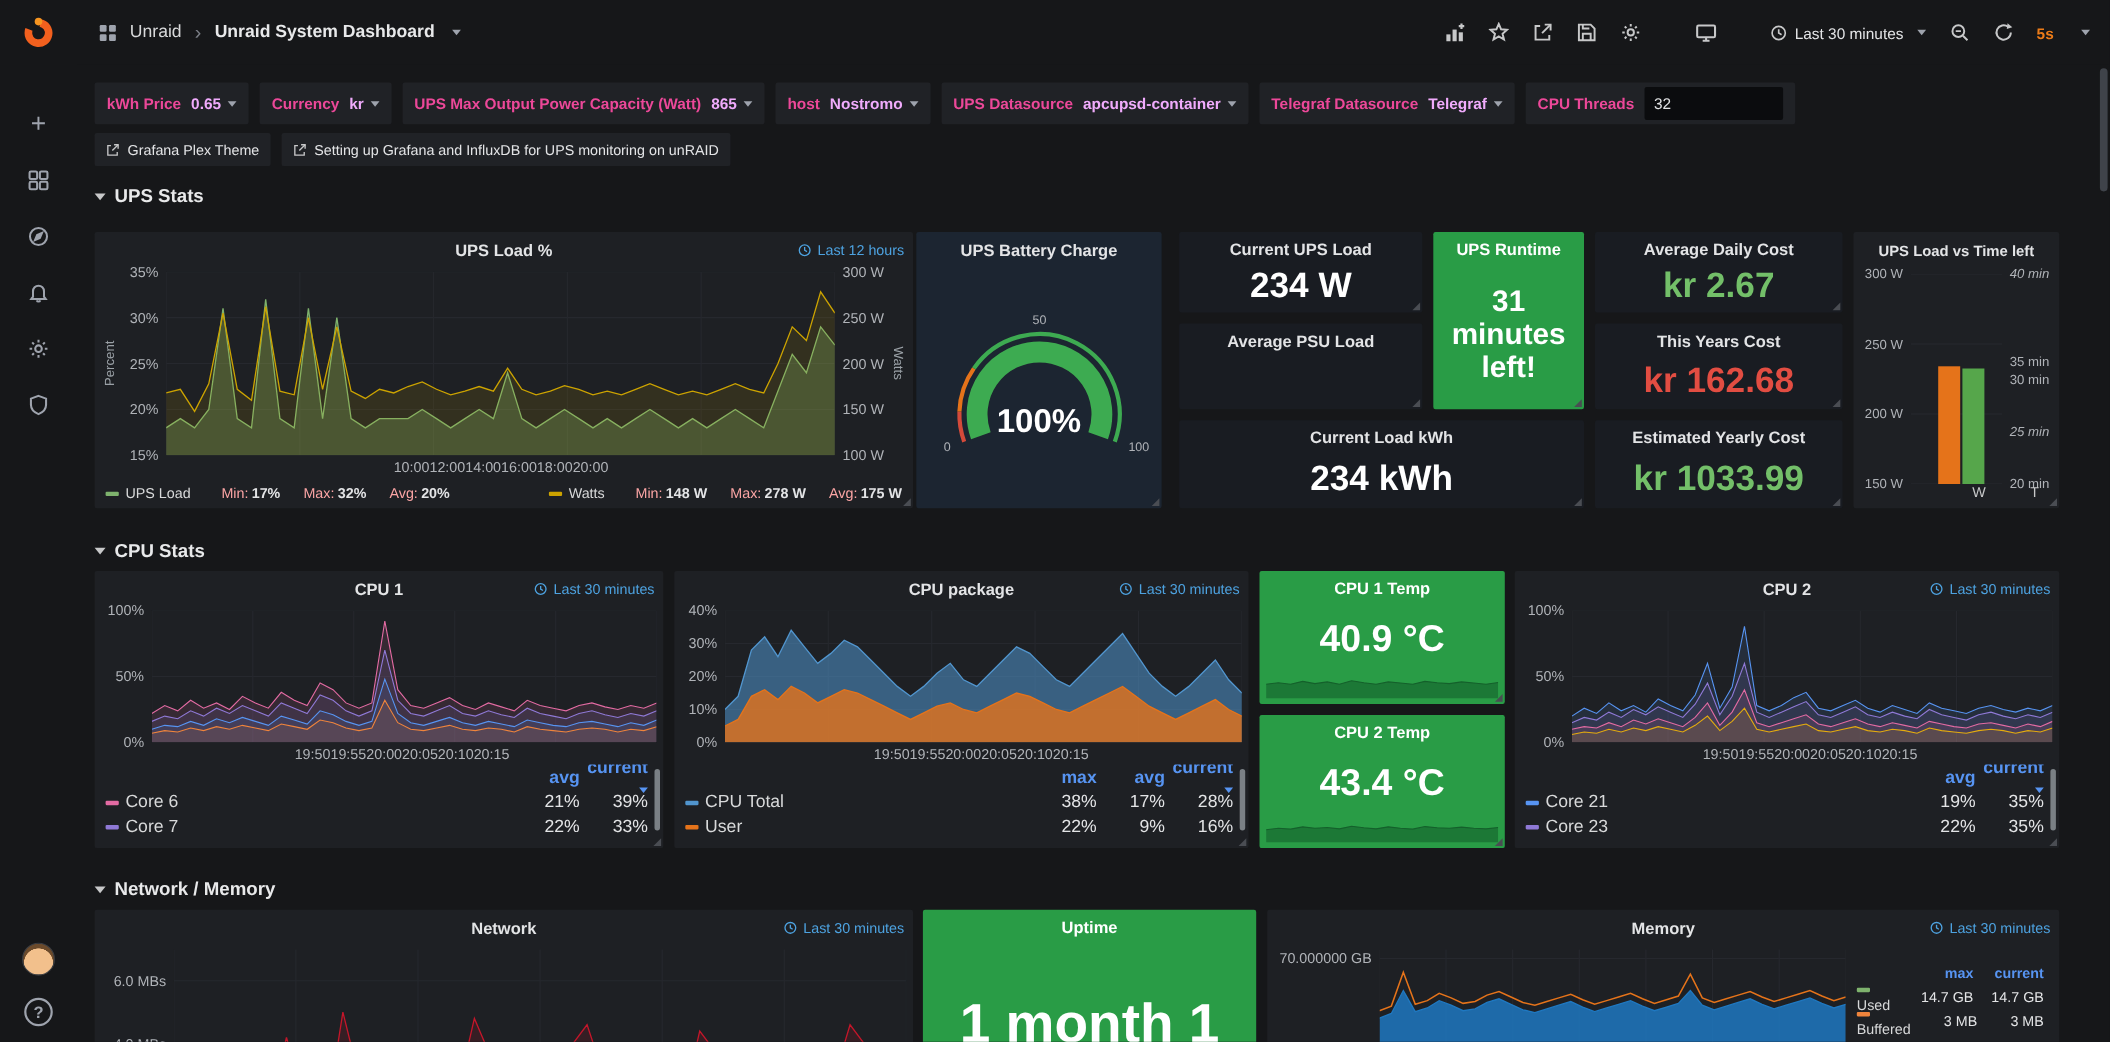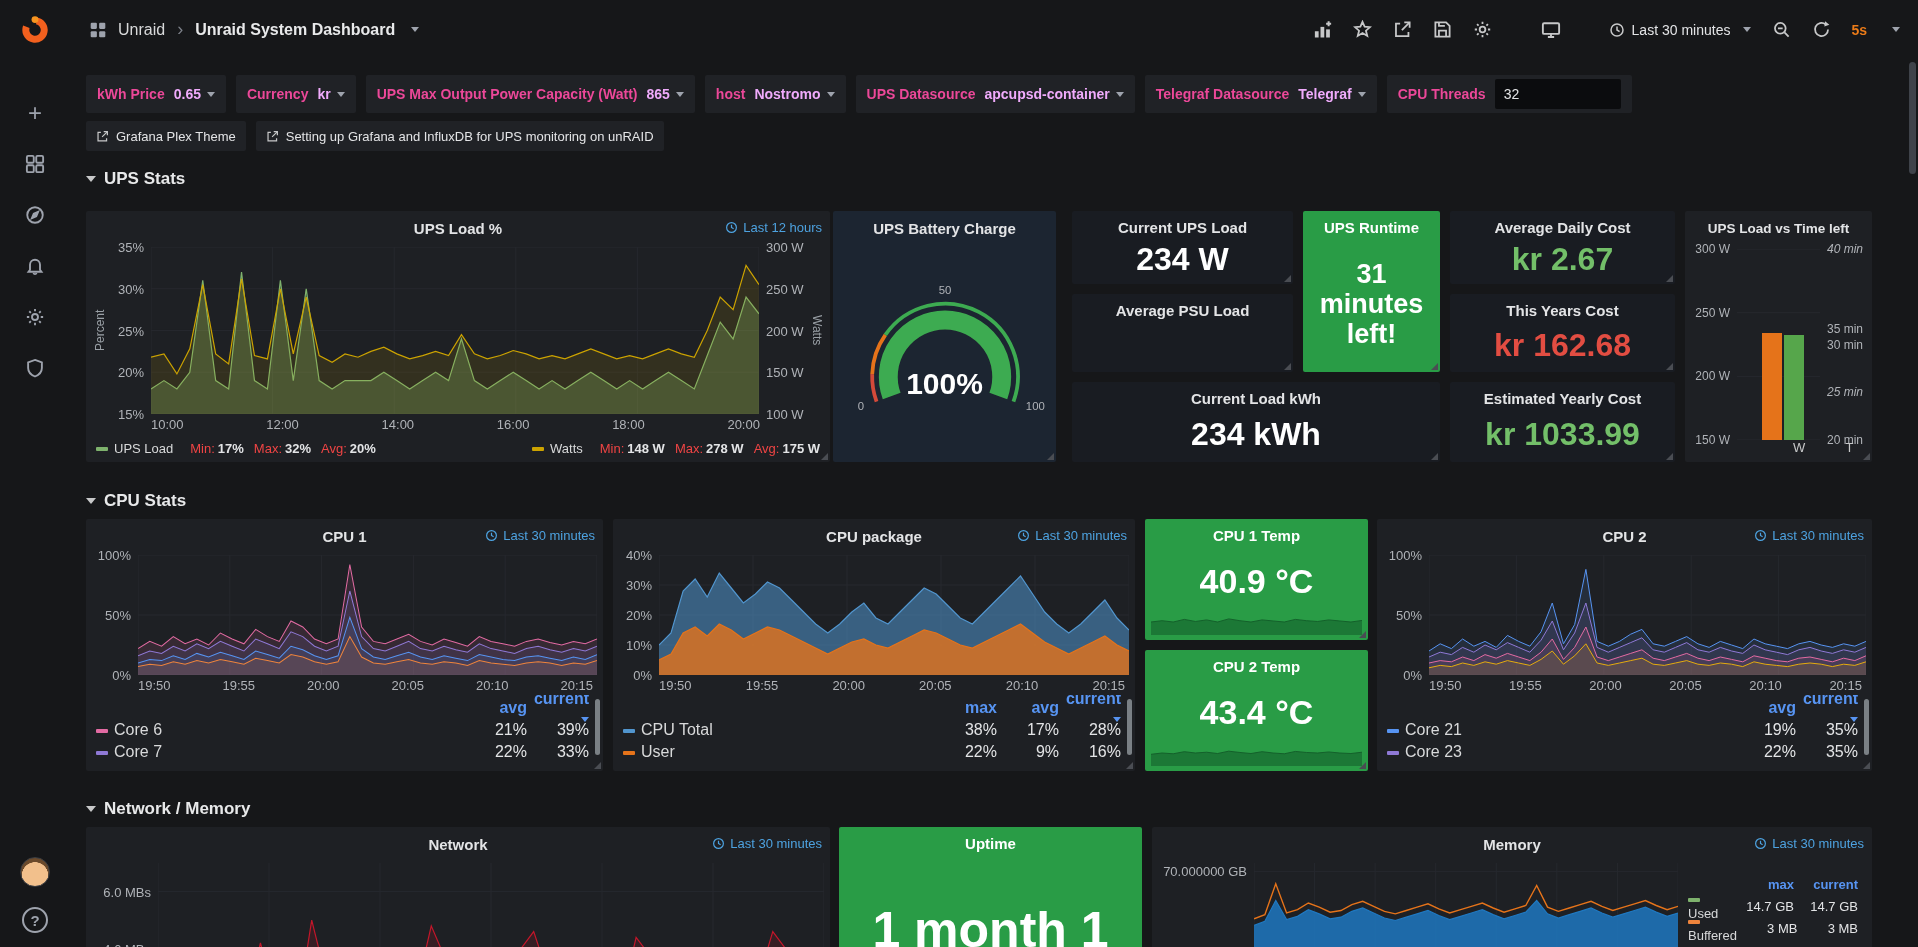--- a/index.html
+++ b/index.html
@@ -52,26 +52,26 @@
   .chart-row{flex:1;min-height:0;display:flex;margin:2px 6px 0 6px}
   .vtext{width:15px;display:flex;align-items:center;justify-content:center;color:#9aa0a6;font-size:12px;writing-mode:vertical-rl}
   .vtext.flip{transform:rotate(180deg)}
   .ticks{position:relative;font-size:13px;color:#b0b3b8}
   .ticks span{position:absolute;transform:translateY(-50%);white-space:nowrap}
   .ticks.tl span{right:7px}
   .ticks.tr span{left:7px}
   .plot{position:relative;flex:1;overflow:hidden}
   .plot svg{position:absolute;inset:0;width:100%;height:100%}
   .grid{stroke:#26282e;stroke-width:1;vector-effect:non-scaling-stroke}
-  .xlabels{height:20px;min-height:20px;display:flex;justify-content:space-between;color:#b0b3b8;font-size:13px;padding-top:3px}
+  .xlabels{height:20px;min-height:20px;display:flex;justify-content:center;color:#b0b3b8;font-size:13px;padding-top:3px}
   
   .legend-inline{height:28px;min-height:28px;display:flex;justify-content:space-between;align-items:center;padding:0 10px;font-size:13px}
   .lmark{display:inline-block;width:12px;height:4px;border-radius:1px;margin-right:6px;vertical-align:middle}
   .lname{color:#d8d9da;cursor:pointer;margin-right:7px}
-  .lstat-k{color:#ef4444;margin-left:10px}
+  .lstat-k{color:#fca5a5;margin-left:21px}
   .lstat-v{color:#e3e4e6;font-weight:600;margin-left:3px}
   .legend-table{height:76px;min-height:76px;position:relative;padding:2px 14px 0 10px;font-size:16px;overflow:hidden}
   .lg-h{display:flex;align-items:center;height:22px}
   .lg-sp{flex:1}
   .lg-th{width:62px;text-align:right;color:#5794f2;font-weight:600}
   .sort-caret{display:inline-block;width:0;height:0;border-left:4px solid transparent;border-right:4px solid transparent;border-top:5px solid #5794f2;margin-left:3px}
   .lg-r{display:flex;align-items:center;height:22px}
   .lg-name{flex:1;color:#d8d9da;cursor:pointer}
   .lg-td{width:62px;text-align:right;color:#e3e4e6}
   .legend-scrollbar{position:absolute;right:3px;top:4px;width:5px;height:56px;background:#9aa0a6;border-radius:3px;opacity:.75}

